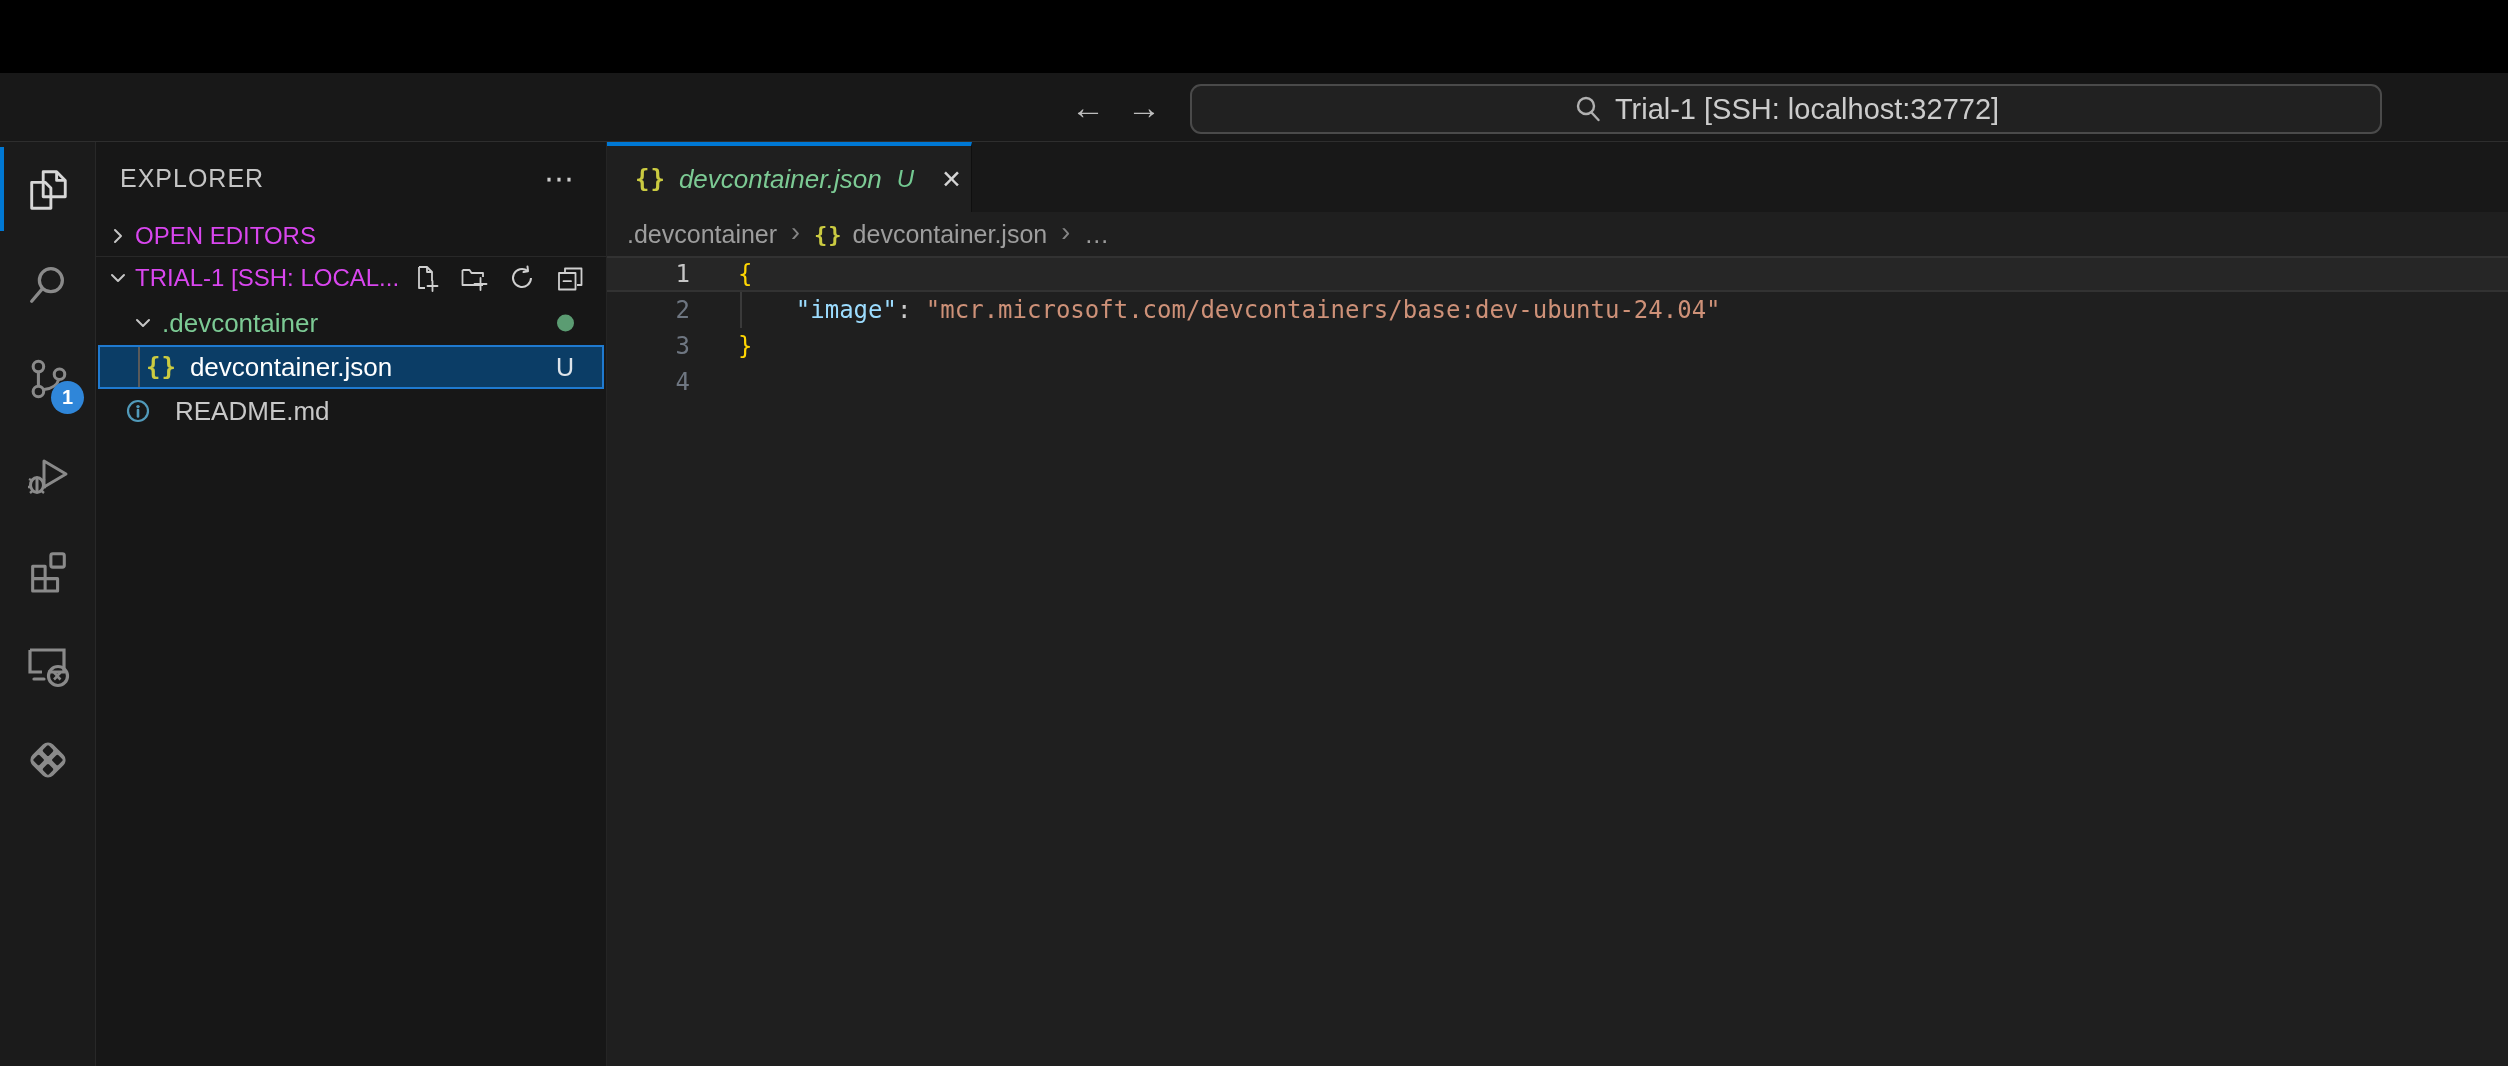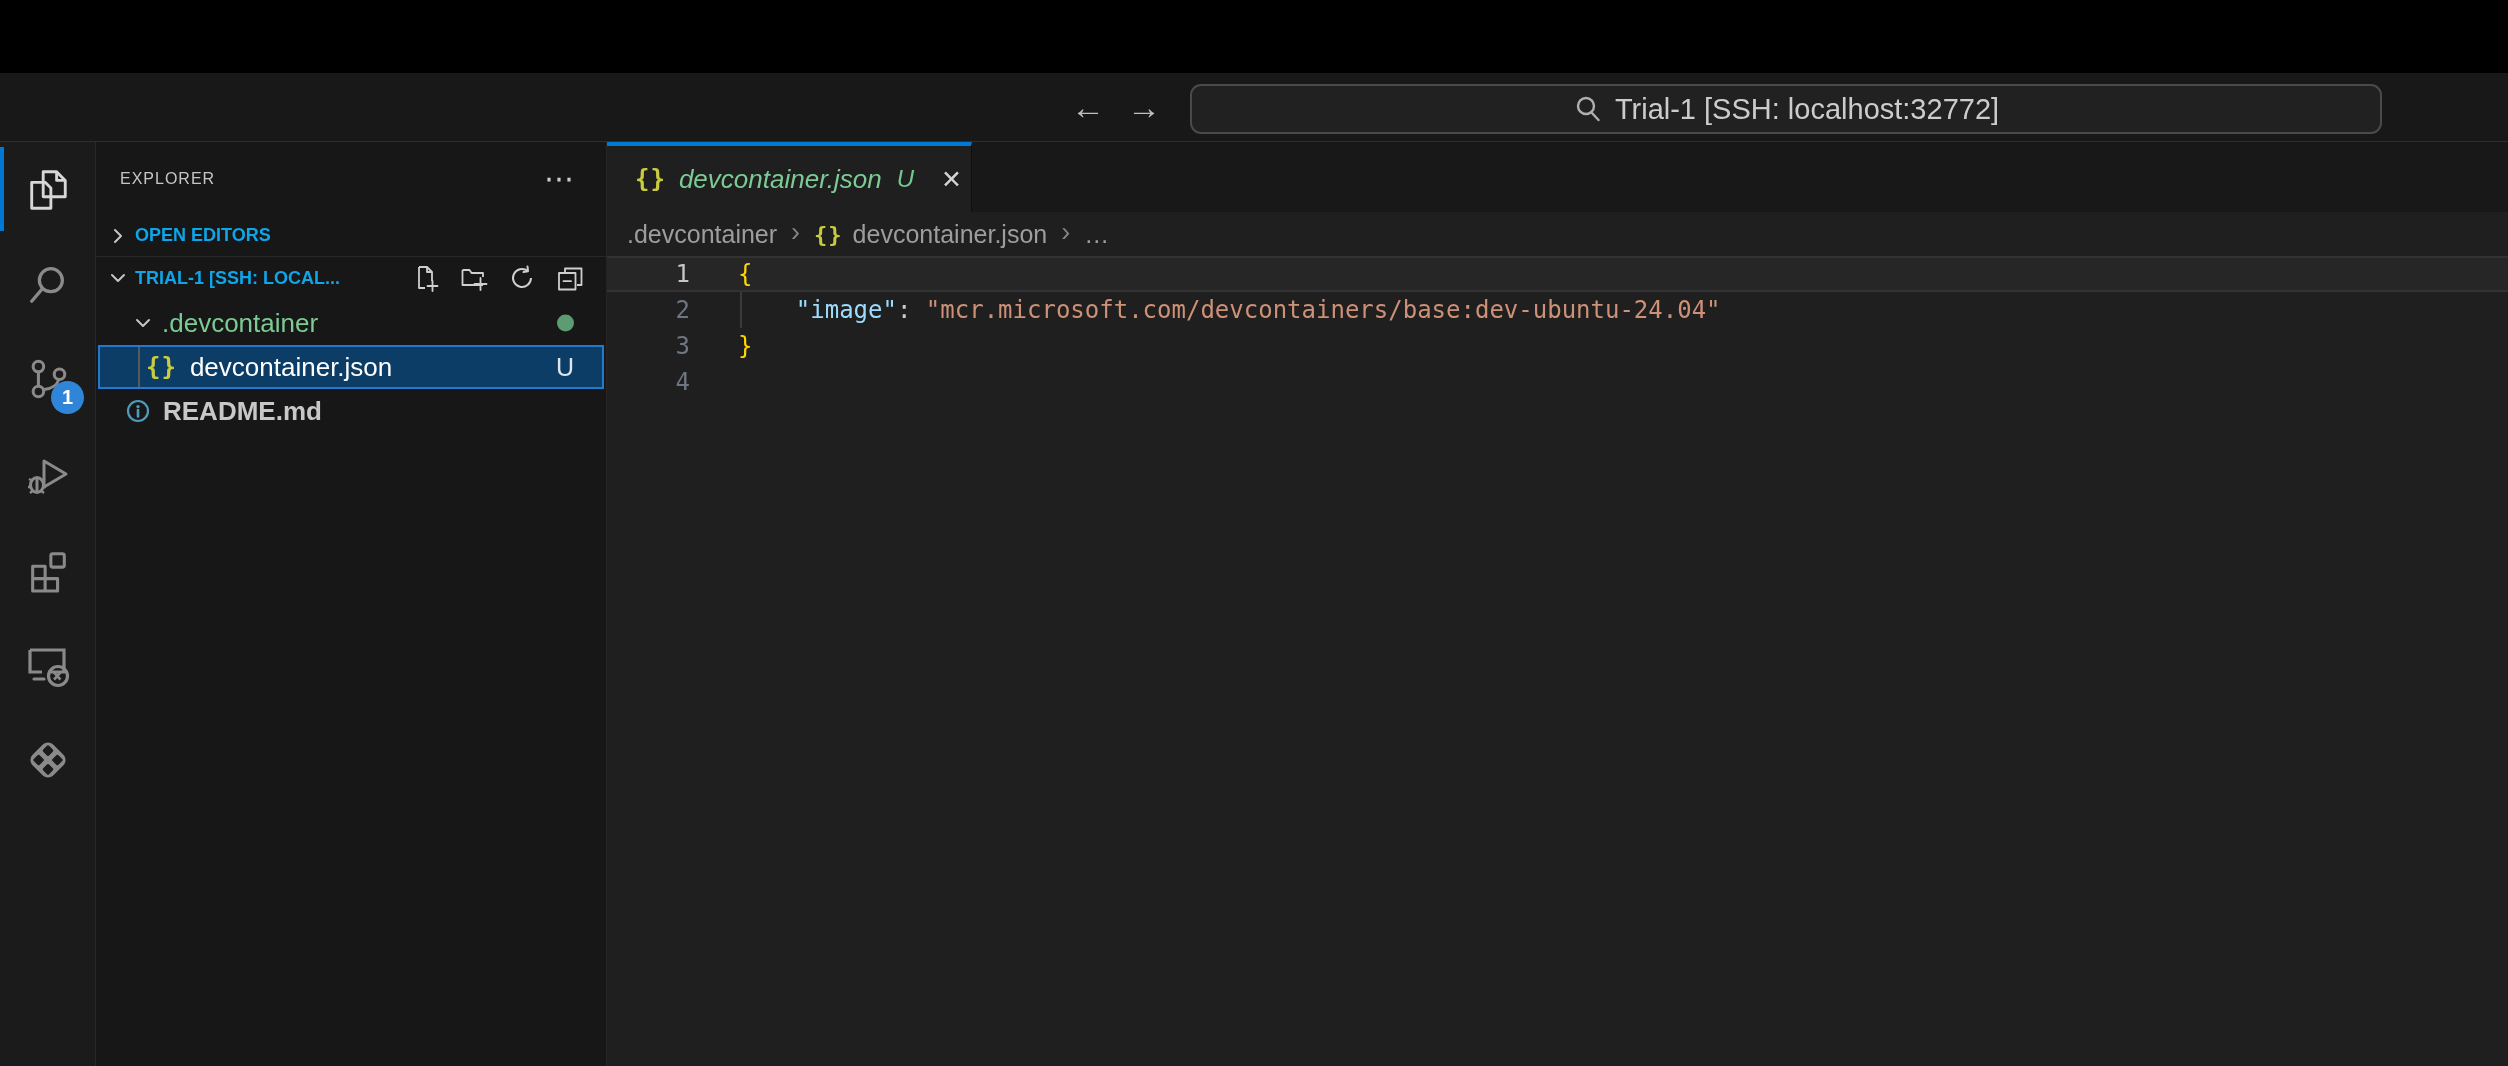--- a/index.html
+++ b/index.html
@@ -31,24 +31,24 @@
   .ab-item.active::before { content:""; position:absolute; left:0; top:5px; bottom:6px; width:4px; background:#0078d4; }
   .ab-badge { position:absolute; right:11px; bottom:13px; width:33px; height:33px; border-radius:50%;
               background:#2f86d9; color:#ffffff; font-size:20px; font-weight:bold;
               display:flex; align-items:center; justify-content:center; }
 
   
   .sidebar { width:511px; background:#171717; border-right:1px solid #252525;
              display:flex; flex-direction:column; color:#cccccc; }
   .sb-header { height:73px; display:flex; align-items:center; justify-content:space-between;
                padding:0 30px 0 24px; }
-  .sb-title { font-size:16px; letter-spacing:1px; color:#c5c5c5; }
+  .sb-title { font-size:25px; letter-spacing:1px; color:#c5c5c5; }
   .sb-more { font-size:30px; color:#cccccc; cursor:pointer; letter-spacing:2px; }
   .sb-row { display:flex; align-items:center; }
-  .sb-section { height:42px; padding-left:8px; font-weight:bold; font-size:18px; color:#0ea5e9; }
+  .sb-section { height:42px; padding-left:8px; font-weight:normal; font-size:24px; color:#d946ef; }
   .sb-section.open-editors { border-bottom:1px solid #282828; }
   .sb-section .chev { width:28px; display:flex; justify-content:center; }
   .sb-section .sec-label { margin-left:3px; white-space:nowrap; overflow:hidden; }
   .ws-actions { margin-left:auto; display:flex; gap:20px; padding-right:22px; }
   .ws-actions svg { display:block; cursor:pointer; }
 
   
   .tree { margin-top:2px; }
   .trow { position:relative; height:44px; display:flex; align-items:center; font-size:26px; color:#c8c8c8; }
   .trow .chev { width:26px; margin-left:34px; display:flex; justify-content:center; }
@@ -56,21 +56,21 @@
   .git-dot { position:absolute; right:32px; top:50%; transform:translate(0,-50%); width:17px; height:17px;
              border-radius:50%; background:#73c991; opacity:.75; }
   .trow.selected { background:#0b3d66; border:2px solid #1f7ad0; margin:0 2px; height:44px; }
   .indent-guide { position:absolute; left:38px; top:0; bottom:0; width:2px; background:#5a5a5a; }
   .json-icon { font-family:"DejaVu Sans Mono", monospace; font-weight:bold; color:#cbcb41;
                font-size:24px; letter-spacing:1px; }
   .trow.selected .json-icon { margin-left:46px; }
   .trow.selected .t-label { margin-left:13px; color:#ffffff; }
   .u-badge { margin-left:auto; margin-right:28px; color:#dde4ea; font-size:25px; }
   .info-icon { margin-left:29px; display:flex; }
-  .trow.readme .t-label { margin-left:12px; color:#c8c8c8;font-weight:bold; }
+  .trow.readme .t-label { margin-left:24px; color:#c8c8c8; }
 
   
   .editor-col { flex:1; display:flex; flex-direction:column; background:#1f1f1f; min-width:0; }
   .tabbar { height:70px; background:#181818; display:flex; }
   .tab { width:365px; background:#1f1f1f; border-top:4px solid #0078d4; border-right:1px solid #0f0f0f;
          display:flex; align-items:center; padding-left:28px; gap:13px; }
   .tab .tab-label { font-size:26px; font-style:italic; color:#7cca94; white-space:nowrap; }
   .tab .tab-ubadge { font-size:24px; font-style:italic; color:#73c991; margin-left:2px; }
   .tab .tab-close { font-size:25px; color:#d4d4d4; margin-left:14px; cursor:pointer; }
 

